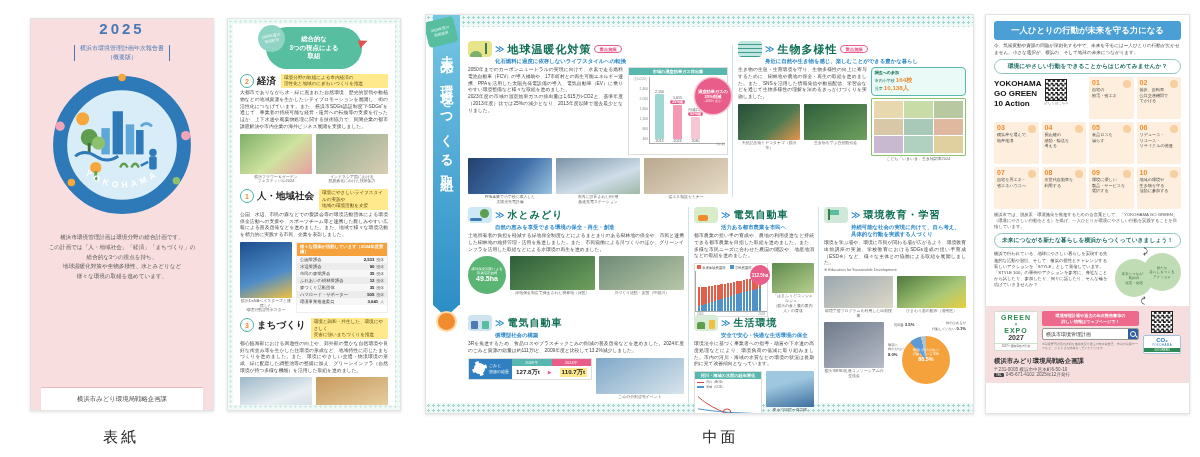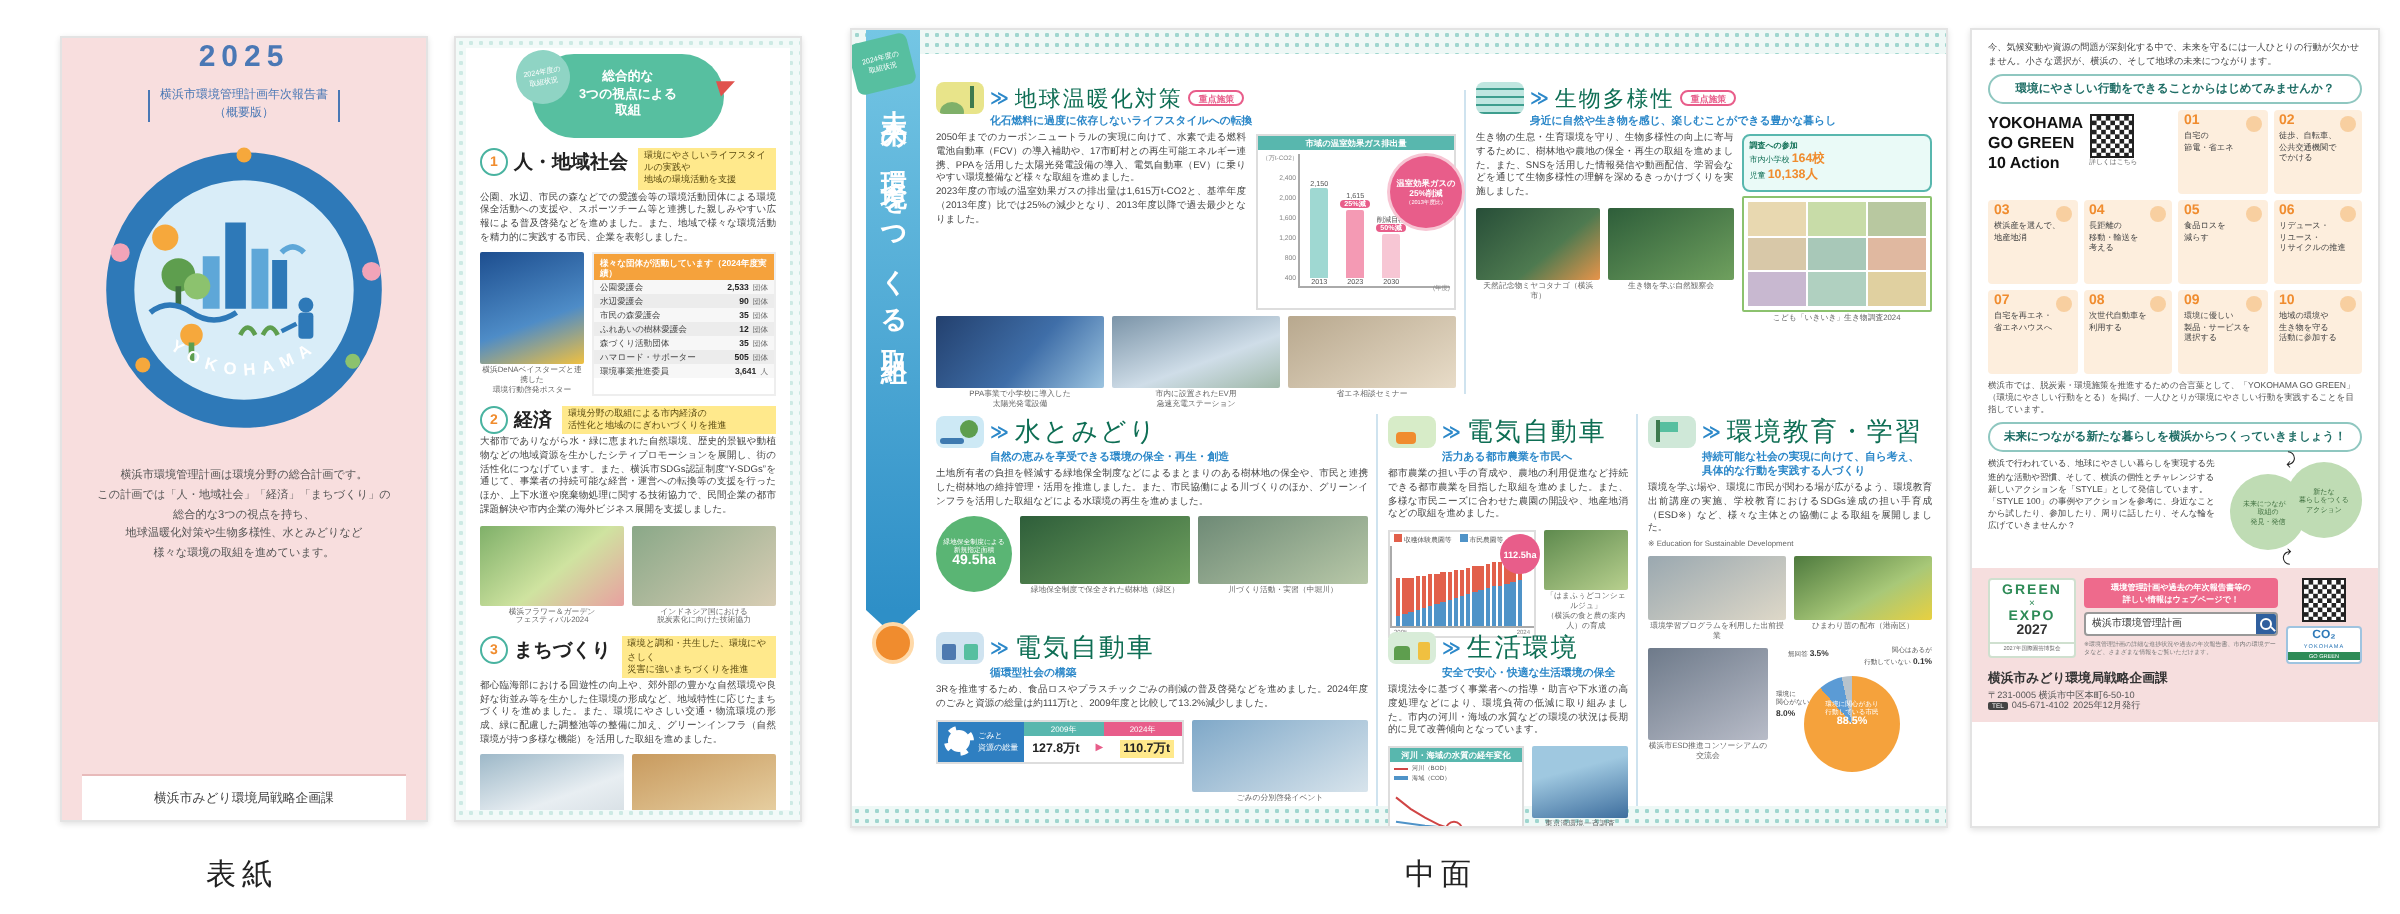--- a/index.html
+++ b/index.html
@@ -79,22 +79,22 @@
   .ico-water{background:#cde9f5;} .ico-water::before{content:"";position:absolute;right:3px;top:2px;width:9px;height:9px;border-radius:50%;background:#5e9e4e;}
   .ico-water::after{content:"";position:absolute;left:2px;bottom:2px;width:12px;height:3px;border-radius:2px;background:#3e7ab0;}
   .ico-agri{background:#d7ecc8;} .ico-agri::before{content:"";position:absolute;left:4px;bottom:2px;width:10px;height:6px;border-radius:2px;background:#f08c2e;}
   .ico-edu{background:#cfe8d8;} .ico-edu::before{content:"";position:absolute;left:4px;top:2px;width:2px;height:11px;background:#3e7a4e;}
   .ico-edu::after{content:"";position:absolute;left:6px;top:3px;width:9px;height:5px;background:#57bfa0;}
   .ico-recycle{background:#cfe3f0;} .ico-recycle::before{content:"";position:absolute;left:3px;bottom:2px;width:7px;height:8px;border-radius:1px;background:#4e7ab0;}
   .ico-recycle::after{content:"";position:absolute;right:3px;bottom:2px;width:7px;height:8px;border-radius:1px;background:#57bfa0;}
   .ico-living{background:#d8ecd8;} .ico-living::before{content:"";position:absolute;left:3px;bottom:2px;width:8px;height:7px;background:#5e9e4e;border-radius:2px 2px 0 0;}
   .ico-living::after{content:"";position:absolute;right:3px;bottom:2px;width:6px;height:9px;background:#f0c040;border-radius:1px;}
   .chev{color:#2c88c9;font-weight:bold;font-size:9px;}
-  .mtitle{font-size:11px;font-weight:normal;color:#0e6e54;letter-spacing:1px;text-align:right;}
-  .mtitle.small{font-size:13px;}
+  .mtitle{font-size:11px;font-weight:bold;color:#0e6e54;letter-spacing:1px;text-align:right;}
+  .mtitle.small{font-size:10px;}
   .tag{border:1px solid #e85d8a;color:#e85d8a;background:#fff;border-radius:6px;font-size:4.4px;padding:0.5px 4px;font-weight:bold;}
   .msub{font-size:5.4px;font-weight:bold;color:#2c88c9;margin:1px 0 0 27px;line-height:1.3;}
   .mbody{font-size:4.8px;line-height:1.42;color:#444;text-align:justify;}
   .divider{position:absolute;width:1px;background:#cfe3ef;}
 
   
   .chartbox{border:0.5px solid #ddd;background:#fff;position:relative;}
   .ctitle{background:#58b7ae;color:#fff;font-size:4.2px;text-align:center;padding:1px 0;font-weight:bold;}
   .gwrap{display:flex;padding:2px 2px 1px 2px;}
   .gy{display:flex;flex-direction:column;justify-content:space-between;height:54px;font-size:3.4px;color:#888;text-align:right;padding-right:1px;margin-top:6px;}
@@ -261,20 +261,42 @@
         <div class="fold-badge pre">総合的な
 3つの視点による
 取組</div>
         <div class="fold-mini pre">2024年度の
 取組状況</div>
         <div class="plane"></div>
       </div>
 
       <div class="fsec">
         <div class="fhead">
+          <span class="numc">2</span>
+          <span class="ftitle">経済</span>
+          <span class="fhl pre">環境分野の取組による市内経済の
+活性化と地域のにぎわいづくりを推進</span>
+        </div>
+        <div class="fbody">大都市でありながら水・緑に恵まれた自然環境、歴史的景観や動植物などの地域資源を生かしたシティプロモーションを展開し、街の活性化につなげています。また、横浜市SDGs認証制度“Y-SDGs”を通じて、事業者の持続可能な経営・運営への転換等の支援を行ったほか、上下水道や廃棄物処理に関する技術協力で、民間企業の都市課題解決や市内企業の海外ビジネス展開を支援しました。</div>
+        <div class="frow">
+          <div style="flex:1;">
+            <div class="ph g-aerial" style="width:100%;height:40px;"></div>
+            <div class="cap pre">横浜フラワー＆ガーデン
+フェスティバル2024</div>
+          </div>
+          <div style="flex:1;">
+            <div class="ph g-people" style="width:100%;height:40px;"></div>
+            <div class="cap pre">インドネシア国における
+脱炭素化に向けた技術協力</div>
+          </div>
+        </div>
+      </div>
+
+      <div class="fsec">
+        <div class="fhead">
           <span class="numc">1</span>
           <span class="ftitle">人・地域社会</span>
           <span class="fhl pre">環境にやさしいライフスタイルの実践や
 地域の環境活動を支援</span>
         </div>
         <div class="fbody">公園、水辺、市民の森などでの愛護会等の環境活動団体による環境保全活動への支援や、スポーツチーム等と連携した親しみやすい広報による普及啓発などを進めました。また、地域で様々な環境活動を精力的に実践する市民、企業を表彰しました。</div>
         <div class="frow">
           <div style="width:52px;">
             <div class="ph g-poster" style="width:52px;height:56px;"></div>
             <div class="cap pre">横浜DeNAベイスターズと連携した
@@ -310,42 +332,20 @@
             <div class="trow">
                 <span class="tl">ハマロード・サポーター</span>
                 <span class="tnum">505</span>
                 <span class="tun">団体</span>
               </div>
             <div class="trow">
                 <span class="tl">環境事業推進委員</span>
                 <span class="tnum">3,641</span>
                 <span class="tun">人</span>
               </div>
-          </div>
-        </div>
-      </div>
-
-      <div class="fsec">
-        <div class="fhead">
-          <span class="numc">2</span>
-          <span class="ftitle">経済</span>
-          <span class="fhl pre">環境分野の取組による市内経済の
-活性化と地域のにぎわいづくりを推進</span>
-        </div>
-        <div class="fbody">大都市でありながら水・緑に恵まれた自然環境、歴史的景観や動植物などの地域資源を生かしたシティプロモーションを展開し、街の活性化につなげています。また、横浜市SDGs認証制度“Y-SDGs”を通じて、事業者の持続可能な経営・運営への転換等の支援を行ったほか、上下水道や廃棄物処理に関する技術協力で、民間企業の都市課題解決や市内企業の海外ビジネス展開を支援しました。</div>
-        <div class="frow">
-          <div style="flex:1;">
-            <div class="ph g-aerial" style="width:100%;height:40px;"></div>
-            <div class="cap pre">横浜フラワー＆ガーデン
-フェスティバル2024</div>
-          </div>
-          <div style="flex:1;">
-            <div class="ph g-people" style="width:100%;height:40px;"></div>
-            <div class="cap pre">インドネシア国における
-脱炭素化に向けた技術協力</div>
           </div>
         </div>
       </div>
 
       <div class="fsec">
         <div class="fhead">
           <span class="numc">3</span>
           <span class="ftitle">まちづくり</span>
           <span class="fhl pre">環境と調和・共生した、環境にやさしく
 災害に強いまちづくりを推進</span>
@@ -726,20 +726,21 @@
         <div style="flex:1;">
             <div class="ph g-sea" style="width:100%;height:36px;"></div>
             <div class="cap pre">東京湾環境一斉調査</div>
           </div>
       </div>
     </div>
   </section>
   <div class="plabel" style="left:447px;width:547px;">中面</div>
 
   <section class="panel back">
+    <div class="bk-head">一人ひとりの行動が未来を守る力になる</div>
     <div class="bk-intro">今、気候変動や資源の問題が深刻化する中で、未来を守るには一人ひとりの行動が欠かせません。小さな選択が、横浜の、そして地球の未来につながります。</div>
     <div class="pill">環境にやさしい行動をできることからはじめてみませんか？</div>
     <div class="agrid">
       <div class="gg-cell">
         <div>
           <div class="gg-title pre">YOKOHAMA
 GO GREEN
 10 Action</div>
         </div>
         <div>

